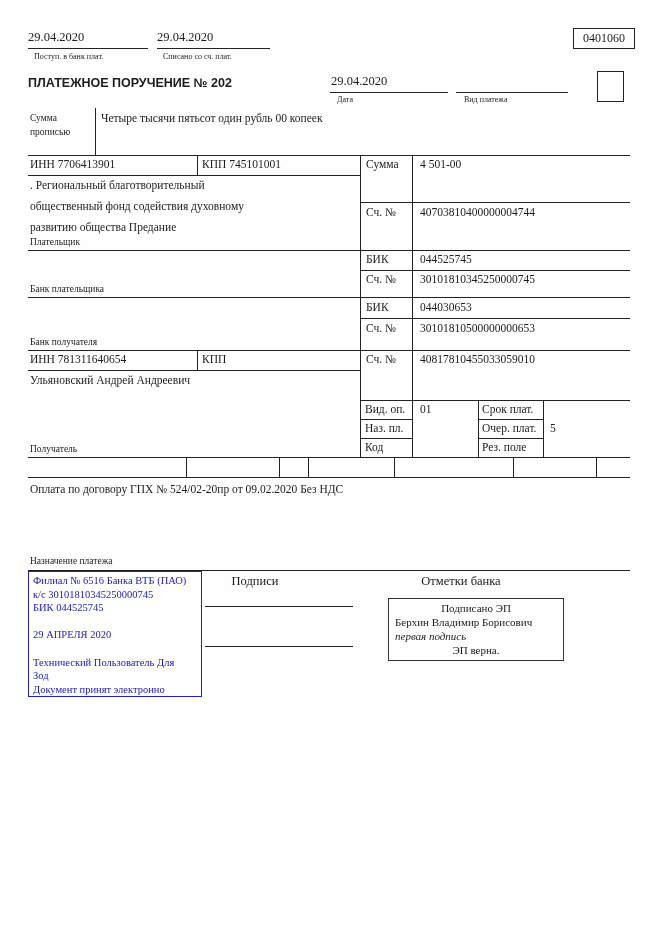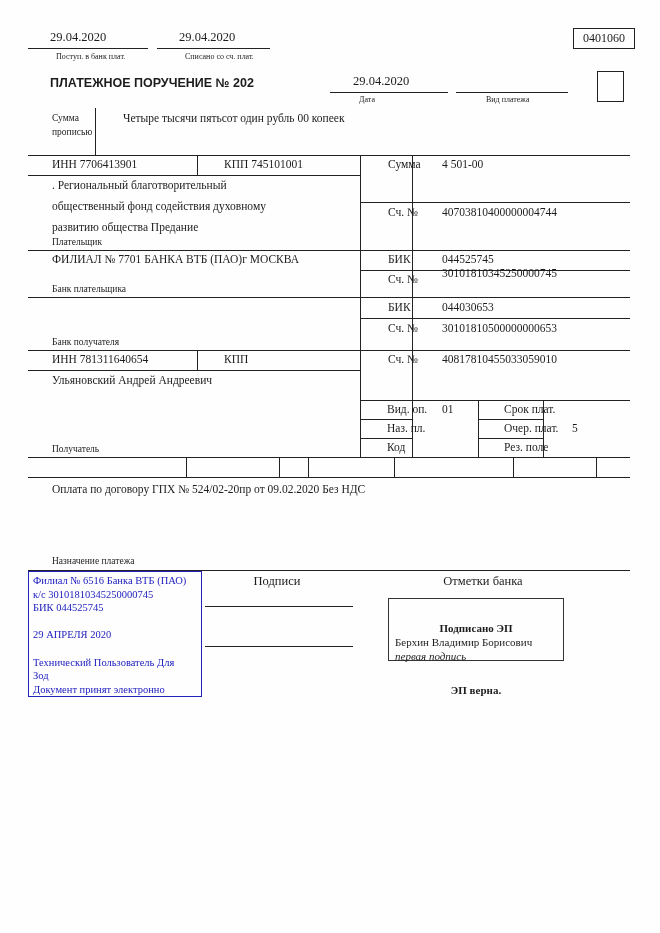--- a/index.html
+++ b/index.html
@@ -1,34 +1,34 @@
 <!DOCTYPE html>
 <html><head>
 <meta charset="utf-8">
 <style>
   html,body{margin:0;padding:0;background:#e8e8e8;}
   #page{position:relative;width:660px;height:933px;background:#fefefe;
         font-family:"Liberation Serif",serif;color:#1c1c1c;overflow:hidden;}
-  .t{position:absolute;font-size:11.5px;white-space:nowrap;margin-left:22px;}
+  .t{position:absolute;font-size:11.5px;white-space:nowrap;}
   .wrap{white-space:normal;}
   .big{font-size:12.5px;}
   .sm{font-size:8px;padding-left:6px;}
   .lbl{font-size:9.5px;}
   .hl{position:absolute;height:1px;background:#222;}
   .vl{position:absolute;width:1px;background:#222;}
   .box{position:absolute;border:1px solid #222;box-sizing:border-box;}
   .title{font-family:"Liberation Sans",sans-serif;font-weight:bold;font-size:12.5px;}
   .stamp{position:absolute;left:28px;top:571px;width:174px;height:126px;
          border:1px solid #2121c0;box-sizing:border-box;color:#2121c0;
          padding:2px 4px;font-size:10.5px;line-height:13.6px;}
   .stamp-line{min-height:13.6px;}
   .epbox{position:absolute;left:388px;top:598px;width:176px;height:63px;
          border:1.5px solid #333;box-sizing:border-box;padding:2px 6px;font-size:11px;line-height:14px;}
   .center{text-align:center;}
-  .bold{font-weight:bold;margin-top:20px;}
+  .bold{font-weight:normal;}
   .ital{font-style:italic;}
 </style>
 </head>
 <body>
 
 <div id="page">
 
   <div class="t big" style="left:28px;top:30px">29.04.2020</div>
   <div class="hl" style="left:28px;top:48px;width:120px"></div>
   <div class="t sm" style="left:28px;top:52px">Поступ. в банк плат.</div>
@@ -90,25 +90,24 @@
   <div class="t" style="left:420px;top:158px">4 501-00</div>
 
   <div class="t" style="left:30px;top:179px">. Региональный благотворительный</div>
   <div class="t" style="left:30px;top:200px">общественный фонд содействия духовному</div>
   <div class="t" style="left:30px;top:221px">развитию общества Предание</div>
 
   <div class="t" style="left:366px;top:206px">Сч. №</div>
   <div class="t" style="left:420px;top:206px">40703810400000004744</div>
   <div class="t lbl" style="left:30px;top:237px">Плательщик</div>
 
-  <div class="t" style="left:30px;top:253px">ФИЛИАЛ № 7701 БАНКА ВТБ (ПАО)г МОСКВА</div>
   <div class="t" style="left:366px;top:253px">БИК</div>
   <div class="t" style="left:420px;top:253px">044525745</div>
   <div class="t" style="left:366px;top:273px">Сч. №</div>
-  <div class="t" style="left:420px;top:267px">30101810345250000745</div>
+  <div class="t" style="left:420px;top:273px">30101810345250000745</div>
   <div class="t lbl" style="left:30px;top:284px">Банк плательщика</div>
 
   <div class="t" style="left:366px;top:301px">БИК</div>
   <div class="t" style="left:420px;top:301px">044030653</div>
   <div class="t" style="left:366px;top:322px">Сч. №</div>
   <div class="t" style="left:420px;top:322px">30101810500000000653</div>
   <div class="t lbl" style="left:30px;top:337px">Банк получателя</div>
 
   <div class="t" style="left:30px;top:353px">ИНН 781311640654</div>
   <div class="t" style="left:202px;top:353px">КПП</div>

